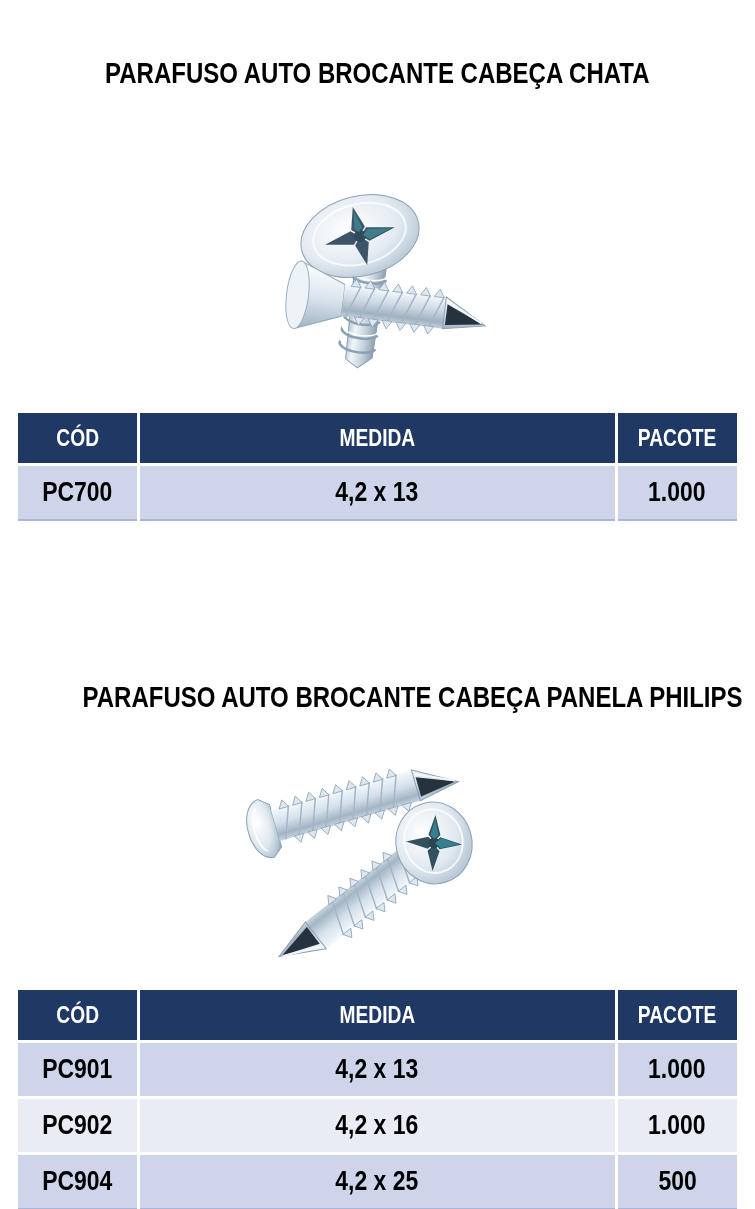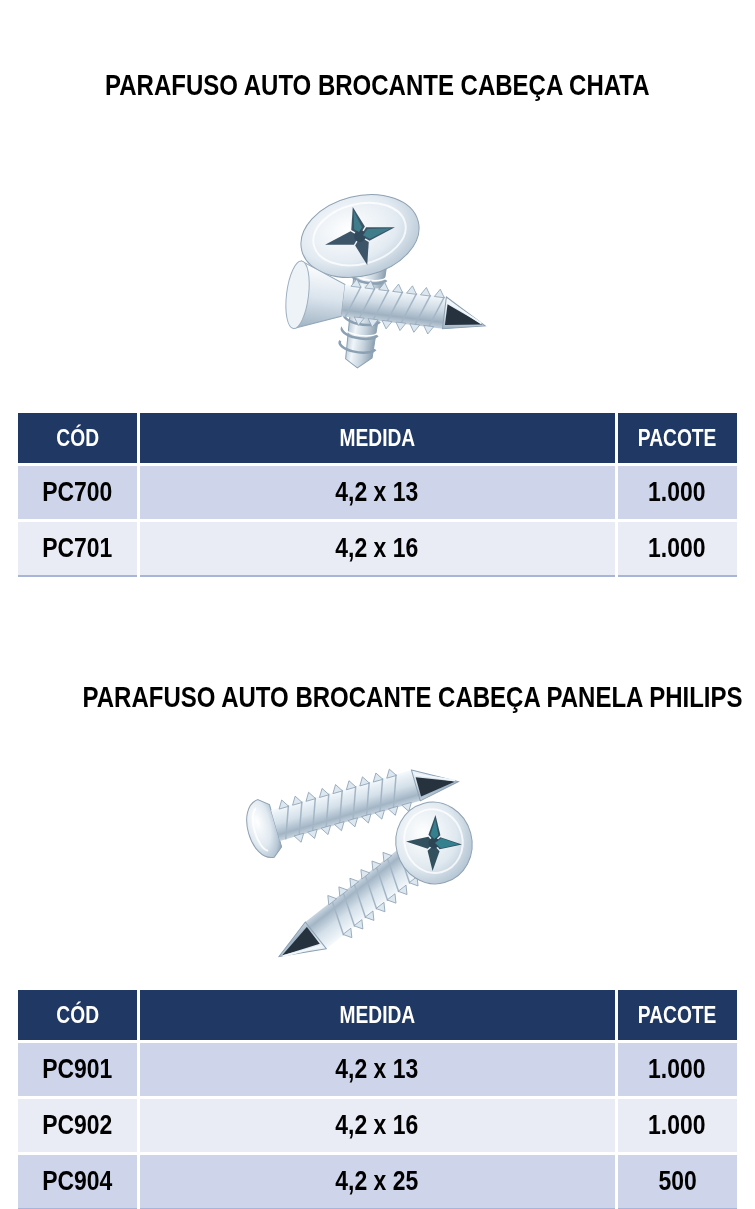--- a/index.html
+++ b/index.html
@@ -11,21 +11,21 @@
   .watermark{
     position:absolute;top:2px;left:0;right:0;text-align:center;
     font-size:122px;line-height:130px;font-weight:bold;font-style:italic;
     letter-spacing:4px;color:#f5f5f8;user-select:none;white-space:nowrap;
   }
   
   .title{
     position:absolute;left:0;right:0;margin:0;text-align:center;
     font-size:30px;line-height:34px;font-weight:bold;color:#000;
   }
-  .title-1{top:68px;}
+  .title-1{top:56px;}
   .title-2{top:680px;}
   .cond{display:inline-block;transform:scaleX(.8);white-space:nowrap;}
   .cond-cell{display:inline-block;transform:scaleX(.85);white-space:nowrap;}
   
   .figure{position:absolute;}
   .figure-1{left:268px;top:188px;width:240px;height:190px;}
   .figure-2{left:238px;top:731px;width:262px;height:236px;}
   .figure svg{display:block;width:100%;height:100%;}
   
   table.products{
@@ -165,25 +165,20 @@
         <th><span class="cond">MEDIDA</span></th>
         <th><span class="cond">PACOTE</span></th>
       </tr>
     </thead>
     <tbody>
       <tr>
         <td><span class="cond-cell">PC700</span></td>
         <td><span class="cond-cell">4,2 x 13</span></td>
         <td><span class="cond-cell">1.000</span></td>
       </tr>
-      <tr>
-        <td><span class="cond-cell">PC701</span></td>
-        <td><span class="cond-cell">4,2 x 16</span></td>
-        <td><span class="cond-cell">1.000</span></td>
-      </tr>
     </tbody>
   </table>
 
   <h1 class="title title-2">
     <span class="cond">PARAFUSO AUTO BROCANTE CABEÇA PANELA PHILIPS</span>
   </h1>
 
   <div class="figure figure-2">
     <svg viewBox="0 0 262 236" xmlns="http://www.w3.org/2000/svg">
       <defs>

